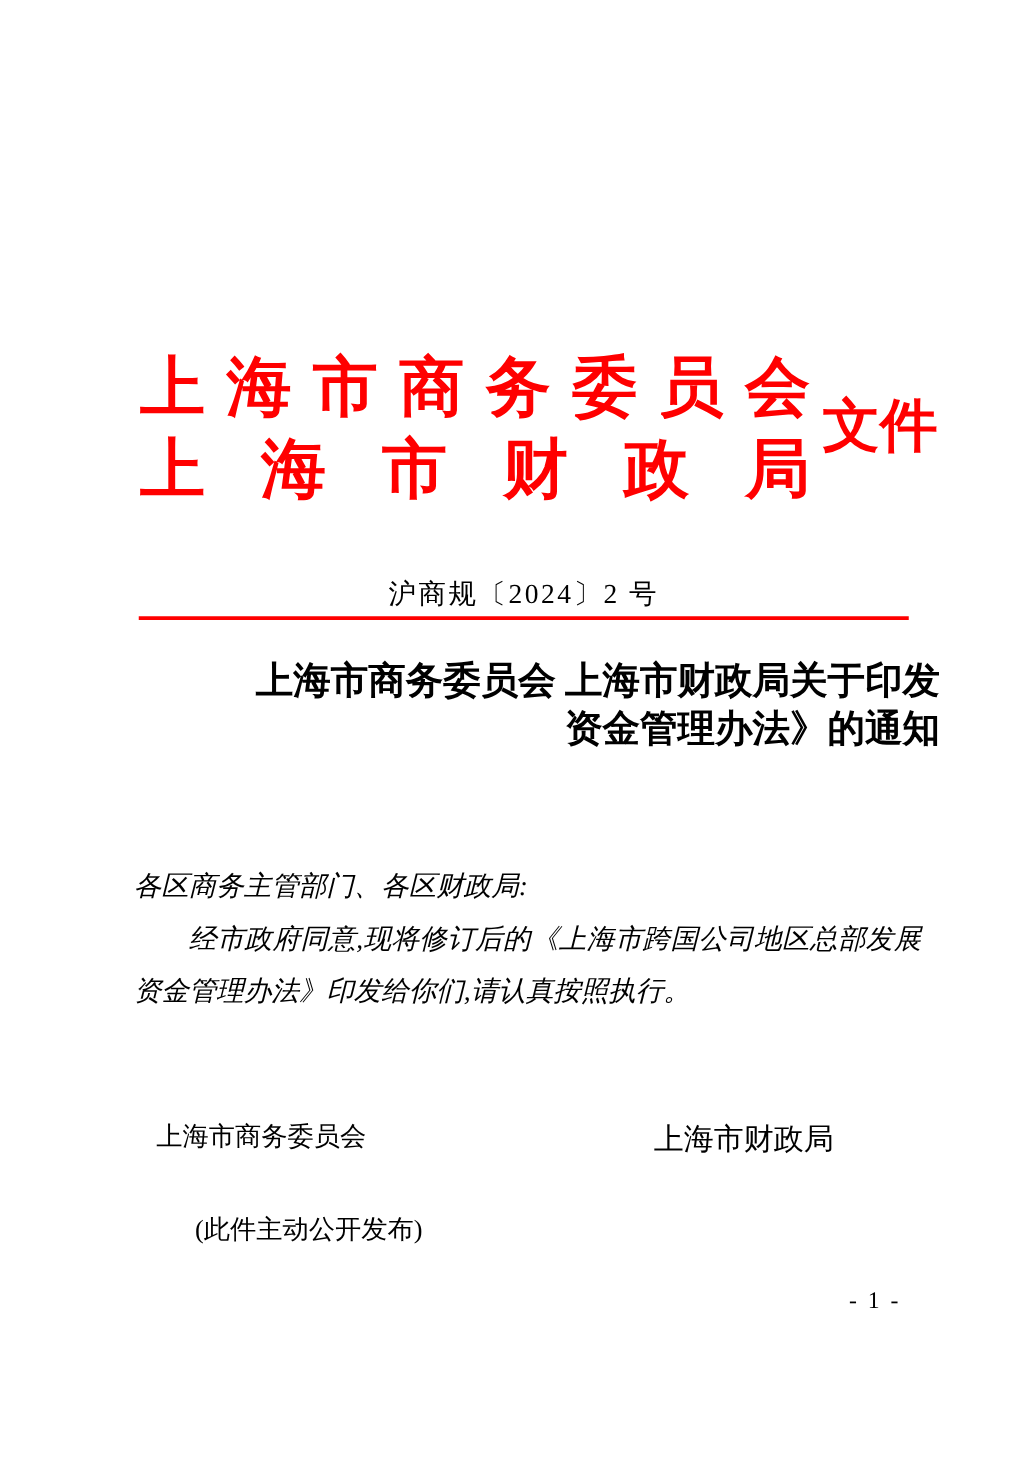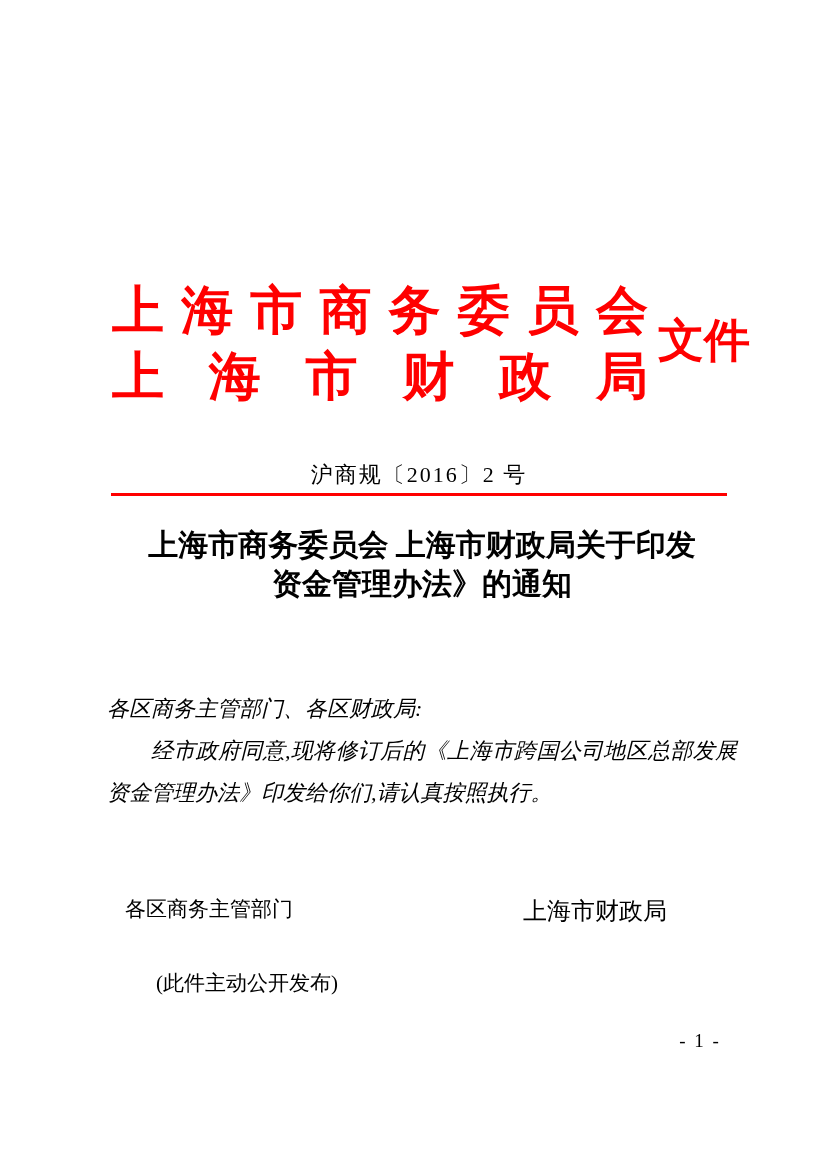--- a/index.html
+++ b/index.html
@@ -61,23 +61,23 @@
     left: 111px;
     width: 616px;
     height: 3px;
     background: var(--accent);
   }
 
   
   .title {
     position: absolute;
     top: 509px;
-    left: 102px;
+    left: 112px;
     width: 640px;
-    text-align: center;
+    text-align: right;
     font-weight: bold;
     font-size: 30px;
     line-height: 39px;
   }
 
   
   .body-block {
     position: absolute;
     top: 672px;
     left: 107px;
@@ -113,35 +113,35 @@
 <div class="page">
 
   <div class="letterhead">
     <div class="org-lines">
       <div class="org-line">上 海 市 商 务 委 员 会</div>
       <div class="org-line">上 海 市 财 政 局</div>
     </div>
     <div class="doc-word">文件</div>
   </div>
 
-  <div class="doc-number">沪商规〔2016〕2 号</div>
+  <div class="doc-number">沪商规〔2024〕2 号</div>
 
   <div class="red-rule"></div>
 
   <div class="title">
     <div>上海市商务委员会 上海市财政局关于印发</div>
     <div>资金管理办法》的通知</div>
   </div>
 
   <div class="body-block">
     <div class="salutation">各区商务主管部门、各区财政局:</div>
     <p class="paragraph">经市政府同意,现将修订后的《上海市跨国公司地区总部发展资金管理办法》印发给你们,请认真按照执行。</p>
   </div>
 
-  <div class="sig-left">各区商务主管部门</div>
+  <div class="sig-left">上海市商务委员会</div>
 
   <div class="sig-right">上海市财政局</div>
 
 
   <div class="note">(此件主动公开发布)</div>
 
   <div class="page-number">- 1 -</div>
 
 </div>
 

